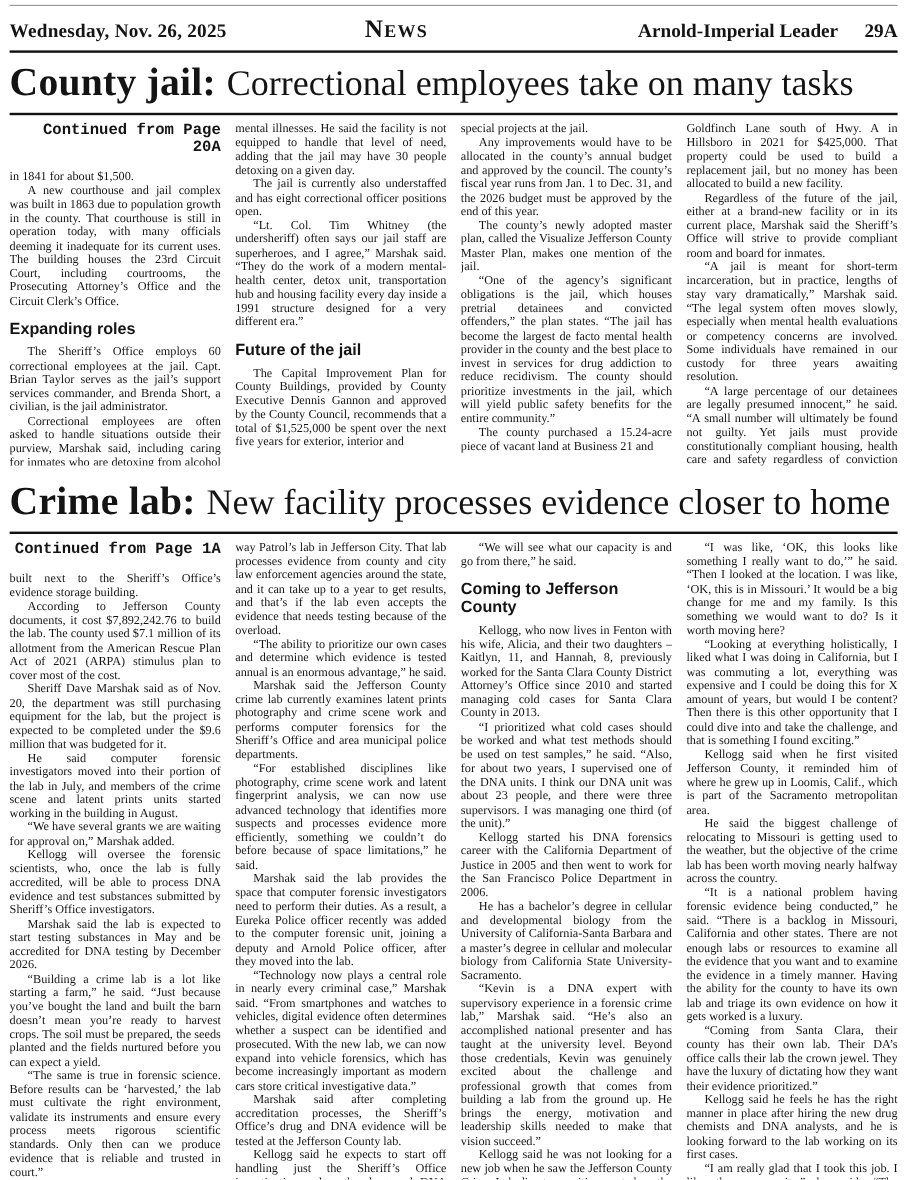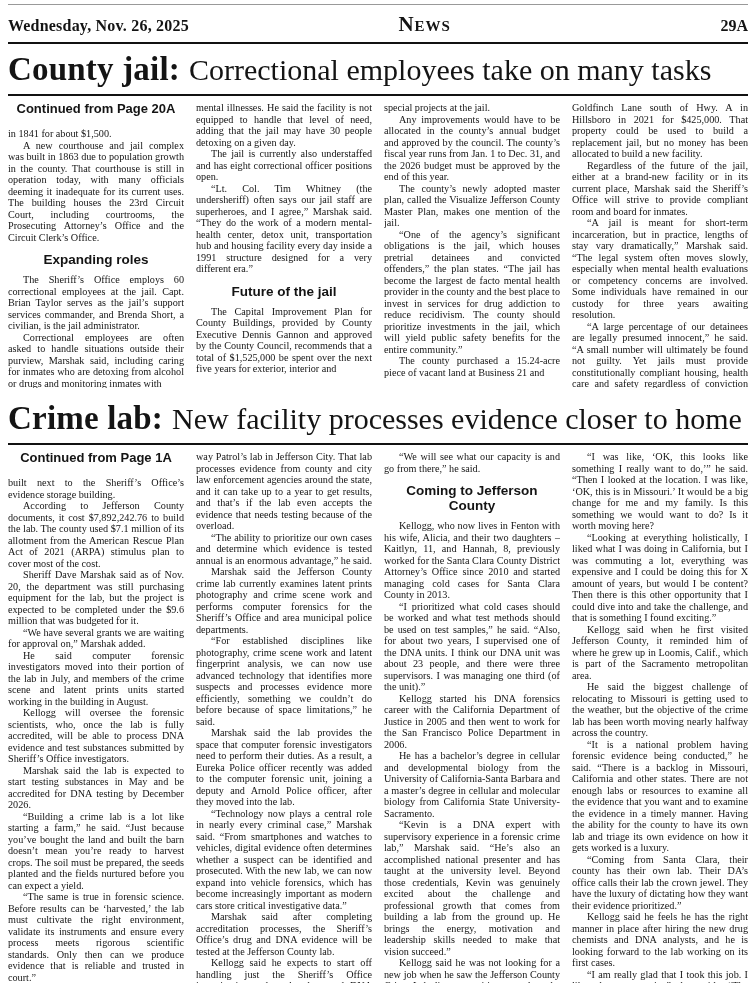--- a/index.html
+++ b/index.html
@@ -31,41 +31,42 @@
   .head-rule { height:2px; background:#111; }
   .crime-section .article-head { padding-top:12px; }
 
   .columns { display:flex; gap:12px; margin-top:6px; overflow:hidden; }
   .jail-columns { height:286px; }
   .crime-columns { height:556px; }
   .col { flex:1 1 0; min-width:0; text-align:justify;
          font-size:10.2px; line-height:11.5px; overflow:hidden; }
 
   .continued {
-    font-family:Liberation Sans, sans-serif; font-weight:bold;
-    font-size:13px; line-height:14px; margin:0 0 12px 0; text-align:center;
+    font-family:Liberation Mono, monospace; font-weight:bold;
+    font-size:13px; line-height:14px; margin:0 0 12px 0; text-align:right;
   }
   .para { margin:0; }
   .para.indent { text-indent:15px; }
   .subhead {
     font-family:"Liberation Sans", sans-serif; font-weight:bold;
-    font-size:13.5px; line-height:15px; margin:9px 0 7px 0; text-align:center;
+    font-size:13.5px; line-height:15px; margin:9px 0 7px 0; text-align:left;
   }
 </style>
 </head>
 <body>
 
 <div class="page">
 
   <div class="top-hairline"></div>
 
   <div class="masthead">
     <span class="date">Wednesday, Nov. 26, 2025</span>
     <span class="section">News</span>
     <span class="paper-wrap">
+      <span class="paper">Arnold-Imperial Leader</span>
       <span class="pageno">29A</span>
     </span>
   </div>
   <div class="masthead-rule"></div>
 
   <section class="jail-section">
     <div class="article-head">
       <span class="kicker">County jail:</span><span class="headline">Correctional employees take on many tasks</span>
     </div>
     <div class="head-rule"></div>
@@ -105,22 +106,22 @@
     <div class="article-head">
       <span class="kicker">Crime lab:</span><span class="headline">New facility processes evidence closer to home</span>
     </div>
     <div class="head-rule"></div>
     <div class="columns crime-columns">
       <div class="col">
           <div class="continued">Continued from Page 1A</div>
           <p class="para">built next to the Sheriff’s Office’s evidence storage building.</p>
           <p class="para indent">According to Jefferson County documents, it cost $7,892,242.76 to build the lab. The county used $7.1 million of its allotment from the American Rescue Plan Act of 2021 (ARPA) stimulus plan to cover most of the cost.</p>
           <p class="para indent">Sheriff Dave Marshak said as of Nov. 20, the department was still purchasing equipment for the lab, but the project is expected to be completed under the $9.6 million that was budgeted for it.</p>
+          <p class="para indent">He said computer forensic investigators moved into their portion of the lab in July, and members of the crime scene and latent prints units started working in the building in August.</p>
           <p class="para indent">“We have several grants we are waiting for approval on,” Marshak added.</p>
-          <p class="para indent">He said computer forensic investigators moved into their portion of the lab in July, and members of the crime scene and latent prints units started working in the building in August.</p>
           <p class="para indent">Kellogg will oversee the forensic scientists, who, once the lab is fully accredited, will be able to process DNA evidence and test substances submitted by Sheriff’s Office investigators.</p>
           <p class="para indent">Marshak said the lab is expected to start testing substances in May and be accredited for DNA testing by December 2026.</p>
           <p class="para indent">“Building a crime lab is a lot like starting a farm,” he said. “Just because you’ve bought the land and built the barn doesn’t mean you’re ready to harvest crops. The soil must be prepared, the seeds planted and the fields nurtured before you can expect a yield.</p>
           <p class="para indent">“The same is true in forensic science. Before results can be ‘harvested,’ the lab must cultivate the right environment, validate its instruments and ensure every process meets rigorous scientific standards. Only then can we produce evidence that is reliable and trusted in court.”</p>
         </div>
       <div class="col">
           <p class="para">way Patrol’s lab in Jefferson City. That lab processes evidence from county and city law enforcement agencies around the state, and it can take up to a year to get results, and that’s if the lab even accepts the evidence that needs testing because of the overload.</p>
           <p class="para indent">“The ability to prioritize our own cases and determine which evidence is tested annual is an enormous advantage,” he said.</p>
           <p class="para indent">Marshak said the Jefferson County crime lab currently examines latent prints photography and crime scene work and performs computer forensics for the Sheriff’s Office and area municipal police departments.</p>
           <p class="para indent">“For established disciplines like photography, crime scene work and latent fingerprint analysis, we can now use advanced technology that identifies more suspects and processes evidence more efficiently, something we couldn’t do before because of space limitations,” he said.</p>

